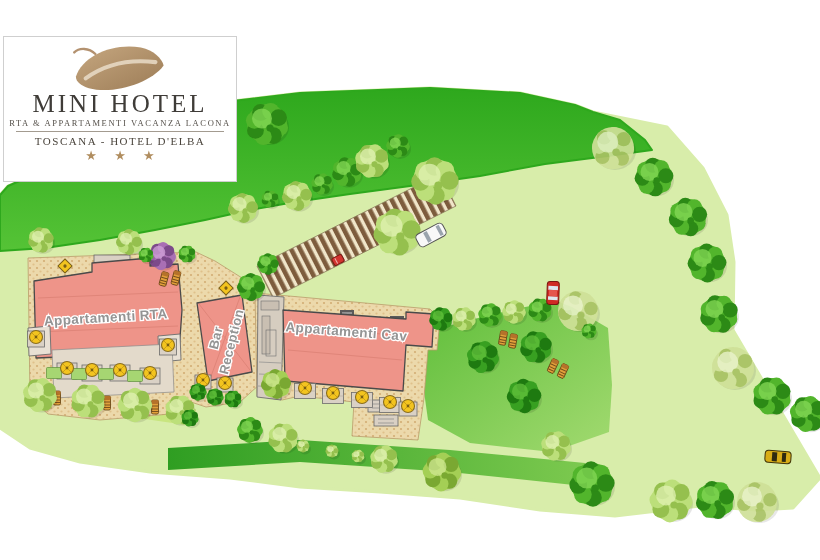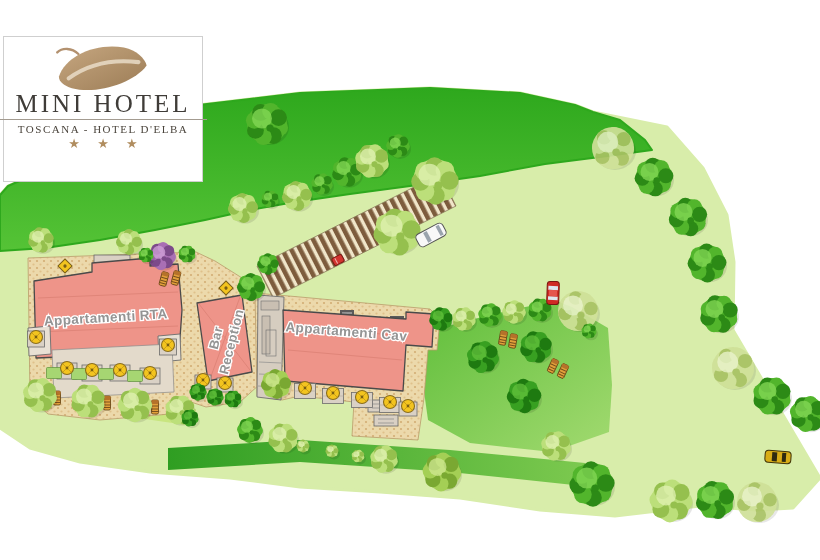--- a/index.html
+++ b/index.html
@@ -1,21 +1,21 @@
 <!DOCTYPE html>
 <html><head>
 <meta charset="utf-8">
 <style>
   html,body{margin:0;padding:0;background:#fff;}
   .stage{position:relative;width:820px;height:560px;background:#ffffff;overflow:hidden;
          font-family:"Liberation Sans",sans-serif;}
   .map-svg{position:absolute;left:0;top:0;}
   .bldg-label{fill:#949494;stroke:#ffffff;stroke-width:2.6px;paint-order:stroke;
               font-family:"Liberation Sans",sans-serif;font-weight:bold;letter-spacing:.4px;}
-  .logo-box{position:absolute;left:3px;top:36px;width:200px;height:146px;background:#ffffff;
+  .logo-box{position:absolute;left:3px;top:36px;width:234px;height:146px;background:#ffffff;
             border:1px solid #cfcfcf;box-sizing:border-box;z-index:5;display:flex;
             flex-direction:column;align-items:center;justify-content:flex-start;
             font-family:"Liberation Serif",serif;}
   .logo-leaf{margin-top:4px;height:52px;}
   .logo-title{font-size:25px;letter-spacing:3px;color:#3f3c38;line-height:1;margin-top:-2px;white-space:nowrap;}
   .logo-sub{font-size:8.5px;letter-spacing:1.6px;color:#55504a;margin-top:2px;white-space:nowrap;}
   .logo-rule{width:208px;height:1px;background:#a39b90;margin-top:3px;}
   .logo-loc{font-size:11px;letter-spacing:1.5px;color:#4a443c;margin-top:3px;white-space:nowrap;}
   .logo-stars{font-size:13px;letter-spacing:7px;color:#b08d5f;margin-top:1px;padding-left:7px;}
 </style>
@@ -1174,17 +1174,18 @@
         <linearGradient id="leafGrad" x1="0" y1="0" x2="1" y2="1">
           <stop offset="0" stop-color="#c6a780"></stop>
             <stop offset="1" stop-color="#9c7c56"></stop>
         </linearGradient>
       </defs>
       <path d="M30,16 C22,8 10,8 4,14" fill="none" stroke="#b3916f" stroke-width="3" stroke-linecap="round"></path>
       <path d="M6,44 C14,18 52,2 86,8 C102,11 112,22 114,30 C98,52 52,66 22,58 C12,55 6,50 6,44 Z" fill="url(#leafGrad)"></path>
       <path d="M18,46 C40,30 70,22 104,26" fill="none" stroke="#e9dcc8" stroke-width="5" stroke-linecap="round" opacity="0.85"></path>
     </svg>
     <div class="logo-title">MINI HOTEL</div>
+    <div class="logo-sub">RTA &amp; APPARTAMENTI VACANZA LACONA</div>
     <div class="logo-rule"></div>
     <div class="logo-loc">TOSCANA - HOTEL D'ELBA</div>
     <div class="logo-stars">★ ★ ★</div>
   </div>
 </div>
 
 </body></html>

